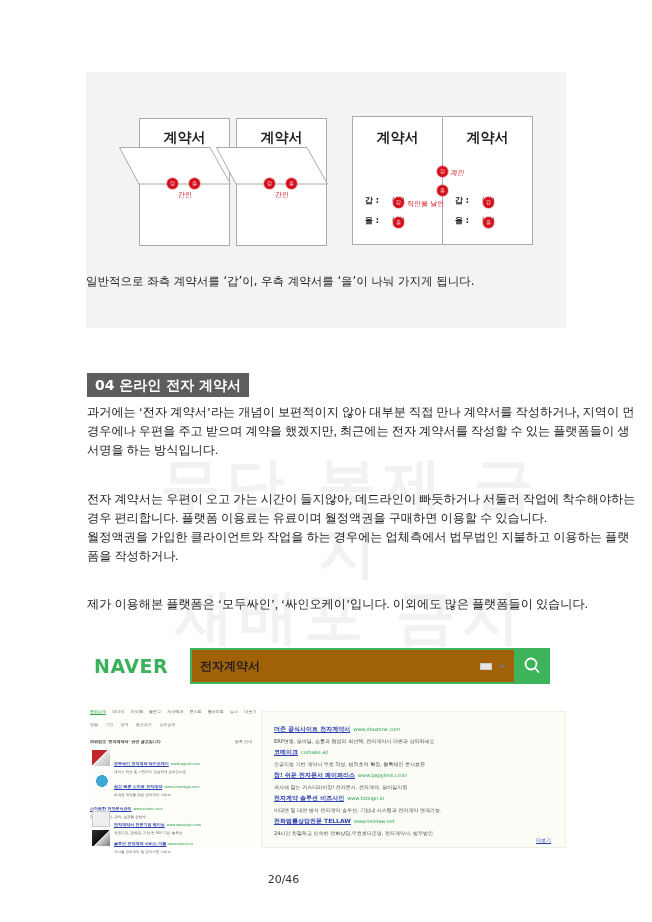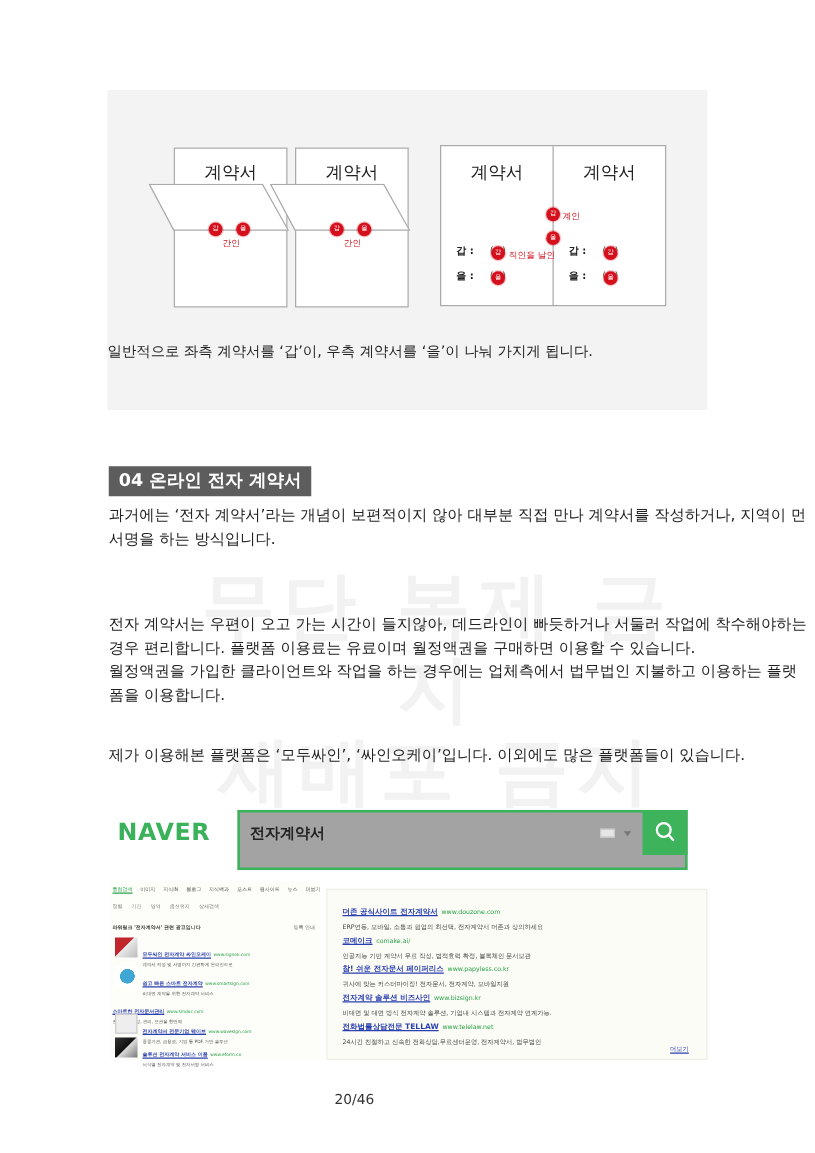--- a/index.html
+++ b/index.html
@@ -2,41 +2,41 @@
 <html><head>
   <meta charset="utf-8">
   <style>
     * { box-sizing: border-box; margin: 0; padding: 0; }
     html, body { width: 652px; height: 922px; background: #ffffff; overflow: hidden; }
     body { position: relative; font-family: "DejaVu Sans", "Liberation Sans", sans-serif; color: #222; }
 
     
     .figure-panel { position: absolute; left: 86px; top: 72px; width: 480px; height: 256px; background: #f3f3f3; }
     .doc { position: absolute; background: #fff; border: 1px solid #aaa; }
-    .doc-title { position: absolute; width: 100%; text-align: center; font-weight: normal; font-size: 14px; color: #222; }
+    .doc-title { position: absolute; width: 100%; text-align: center; font-weight: bold; font-size: 14px; color: #222; }
     .flap { position: absolute; }
     .seal { position: absolute; width: 11px; height: 11px; border-radius: 50%; background: #d4101c; color: #fff; font-size: 5px; line-height: 11px; text-align: center; box-shadow: 0 0 0 1px rgba(212,16,28,0.25); }
     .seal-label { position: absolute; font-size: 7px; color: #d4101c; white-space: nowrap; }
     .field-label { position: absolute; font-size: 8px; font-weight: bold; color: #222; }
     .paren { position: absolute; font-size: 7px; color: #444; }
     .caption { position: absolute; left: 0; top: 202px; width: 100%; font-size: 11.5px; color: #222; }
 
     
     .section-badge { position: absolute; left: 87px; top: 373px; height: 24px; padding: 0 8px; background: #5d5d5d; color: #fff; font-weight: bold; font-size: 14px; line-height: 24px; }
 
     
     .watermark { position: absolute; left: 150px; top: 452px; width: 400px; font-size: 59px; font-weight: bold; color: #f2f2f2; line-height: 66px; letter-spacing: 6px; text-align: center; z-index: 0; }
 
     .body-text { position: absolute; left: 87px; width: 480px; font-size: 12.2px; line-height: 19px; color: #222; z-index: 1; }
-    .body-text p { white-space: nowrap; }
+    .body-text p { white-space: nowrap; font-family: Liberation Serif, serif; }
 
     
     .naver-bar { position: absolute; left: 94px; top: 648px; width: 456px; height: 36px; }
     .naver-logo { position: absolute; left: 0; top: 7px; font-family: "DejaVu Sans", sans-serif; font-weight: bold; font-size: 19px; color: #2db400; letter-spacing: 0.5px; color: #3ab15a; }
-    .naver-search { position: absolute; left: 96px; top: 0; width: 360px; height: 48px; border: 2px solid #3db35b; background: #a3a3a3; }
+    .naver-search { position: absolute; left: 96px; top: 0; width: 360px; height: 36px; border: 2px solid #3db35b; background: #a16207; }
     .naver-input { position: absolute; left: 8px; top: 8px; font-size: 12px; font-weight: bold; color: #222; }
     .kbd-icon { position: absolute; left: 288px; top: 13px; width: 12px; height: 7px; border: 1px solid #ccc; background: #e6e6e6; }
     .dropdown-icon { position: absolute; left: 307px; top: 15px; width: 0; height: 0; border-left: 3px solid transparent; border-right: 3px solid transparent; border-top: 4px solid #777; }
     .search-btn { position: absolute; right: -2px; top: -2px; width: 36px; height: 36px; background: #3db35b; }
     .search-btn svg { position: absolute; left: 10px; top: 9px; }
 
     
     .results-shot { position: absolute; left: 88px; top: 705px; width: 478px; height: 143px; background: #fff; }
     .left-col { position: absolute; left: 0; top: 0; width: 168px; height: 143px; background: #fdfdf9; }
     .tabs { position: absolute; left: 2px; top: 4px; white-space: nowrap; font-size: 4px; color: #555; }
@@ -96,21 +96,21 @@
     <div class="paren" style="left:39px; top:78px;">(인)</div>
     <div class="field-label" style="left:12px; top:98px;">을 :</div>
     <div class="paren" style="left:39px; top:98px;">(인)</div>
 
     <div class="field-label" style="left:102px; top:78px;">갑 :</div>
     <div class="paren" style="left:129px; top:78px;">(인)</div>
     <div class="field-label" style="left:102px; top:98px;">을 :</div>
     <div class="paren" style="left:129px; top:98px;">(인)</div>
 
     <div class="seal" style="left:84px; top:49px;">갑</div>
-    <div class="seal-label" style="left:97px; top:51px;">계인</div>
+    <div class="seal-label" style="left:97px; top:51px;font-style:italic;">계인</div>
     <div class="seal" style="left:84px; top:68px;">을</div>
 
     <div class="seal" style="left:40px; top:80px;">갑</div>
     <div class="seal-label" style="left:54px; top:82px;">직인을 날인</div>
     <div class="seal" style="left:40px; top:100px;">을</div>
 
     <div class="seal" style="left:130px; top:80px;">갑</div>
     <div class="seal" style="left:130px; top:100px;">을</div>
   </div>
 
@@ -119,28 +119,29 @@
 
 <div class="section-badge">04 온라인 전자 계약서</div>
 
 <div class="watermark">
   <div>무단 복제 금지</div>
   <div>재배포 금지</div>
 </div>
 
 <div class="body-text" style="top:403px;">
   <p>과거에는 ‘전자 계약서’라는 개념이 보편적이지 않아 대부분 직접 만나 계약서를 작성하거나, 지역이 먼</p>
+  <p>경우에나 우편을 주고 받으며 계약을 했겠지만, 최근에는 전자 계약서를 작성할 수 있는 플랫폼들이 생</p>
   <p>서명을 하는 방식입니다.</p>
 </div>
 
 <div class="body-text" style="top:490px;">
   <p>전자 계약서는 우편이 오고 가는 시간이 들지않아, 데드라인이 빠듯하거나 서둘러 작업에 착수해야하는</p>
   <p>경우 편리합니다. 플랫폼 이용료는 유료이며 월정액권을 구매하면 이용할 수 있습니다.</p>
   <p>월정액권을 가입한 클라이언트와 작업을 하는 경우에는 업체측에서 법무법인 지불하고 이용하는 플랫</p>
-  <p>폼을 이용합니다.</p>
+  <p>폼을 작성하거나.</p>
 </div>
 
 <div class="body-text" style="top:595px;">
   <p>제가 이용해본 플랫폼은 ‘모두싸인’, ‘싸인오케이’입니다. 이외에도 많은 플랫폼들이 있습니다.</p>
 </div>
 
 <div class="naver-bar">
   <div class="naver-logo">NAVER</div>
   <div class="naver-search">
     <div class="naver-input">전자계약서</div>

